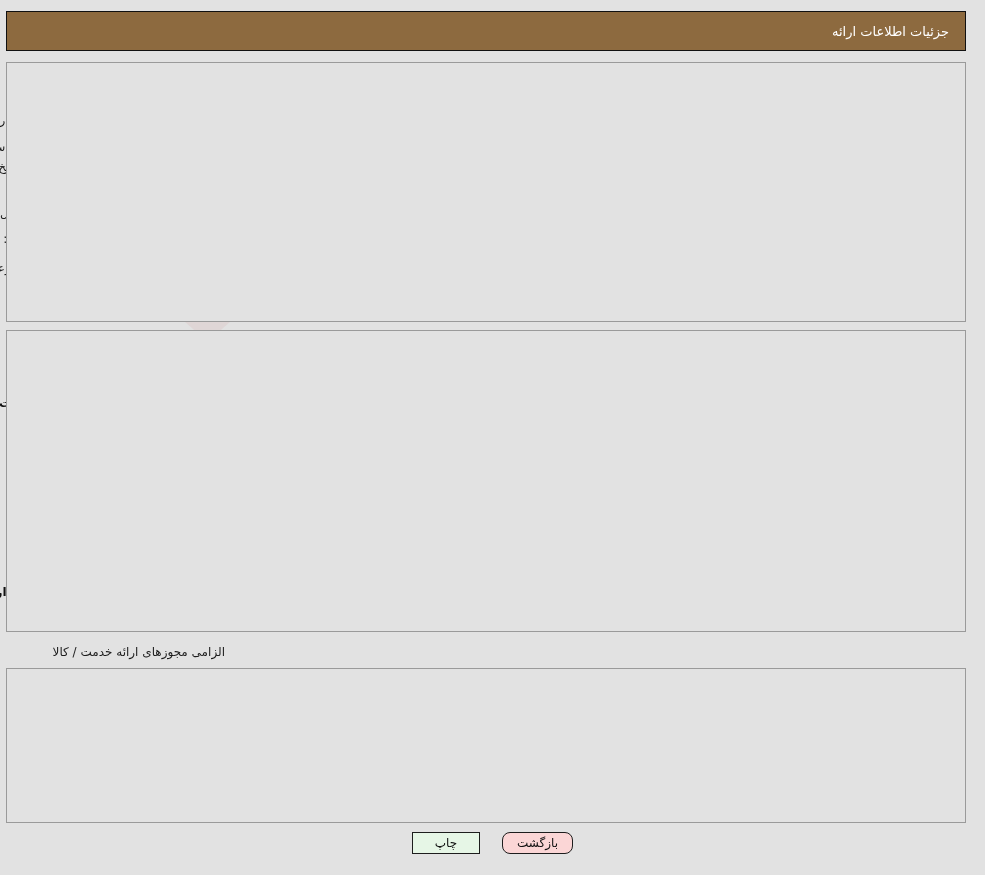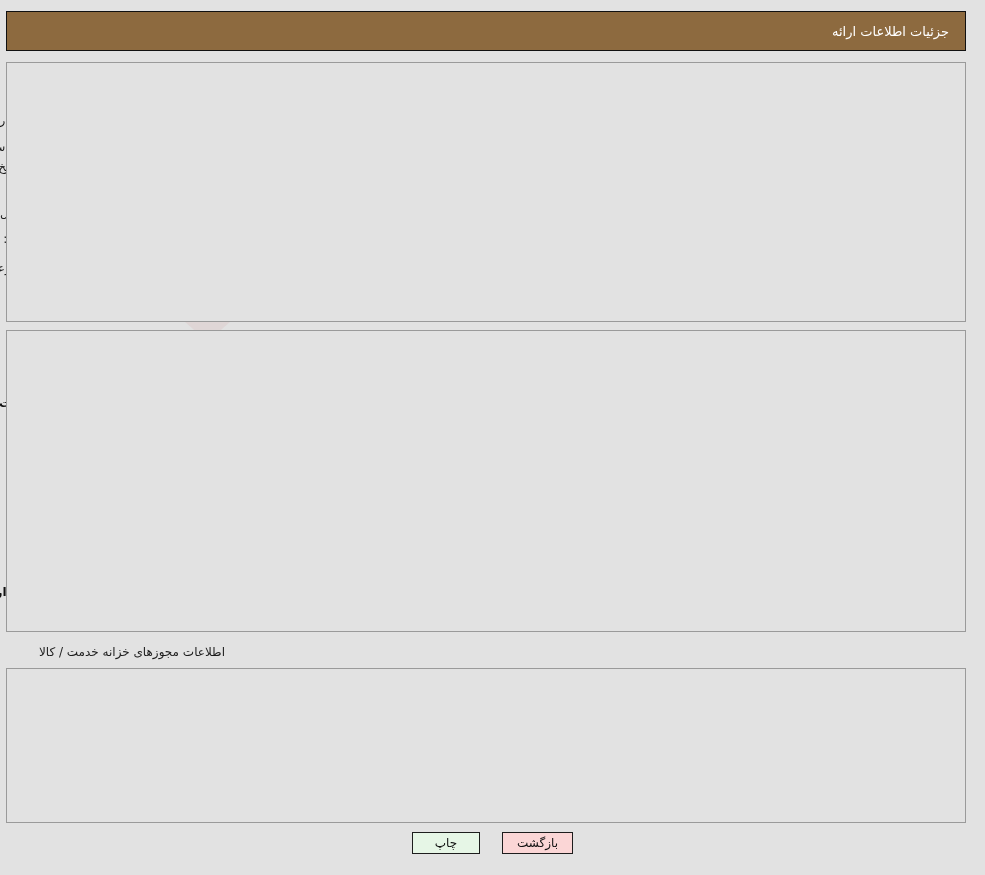--- a/index.html
+++ b/index.html
@@ -243,21 +243,21 @@
     border: 1px solid #1d1d1d;
     height: 22px;
     min-width: 68px;
     padding: 0 14px;
     display: inline-flex; align-items: center; justify-content: center;
     font-size: 12px;
     cursor: pointer;
     color: #111;
   }
   .btn-print  { background: #e6f6e6; }
-  .btn-back   { background: #fbd6d6; }
+  .btn-back   { background: #fbd6d6; border-radius: 8px; }
 
   .subtitle-outside {
     position: absolute;
     font-size: 12px;
     color: #1c1c1c;
     white-space: nowrap;
   }
 </style>
 </head>
 <body>
@@ -369,21 +369,21 @@
       </tr>
     </tbody>
   </table>
 
   <div class="section-head" style="top:585px; right:893px;">توضیحات خریدار:</div>
   <div class="ta" style="top:548px; right:72px; width:812px; height:74px;">
     <span>لطفا برگ پیشنهاد قیمت و سایر مدارک به همراه مهر و امضا مدیر عامل شرکت تایید و در سامانه بارگذاری گردد.</span>
     <span class="grip">◢</span>
   </div>
 
-  <div class="subtitle-outside" style="top:645px; right:760px;">اطلاعات مجوزهای خزانه خدمت / کالا</div>
+  <div class="subtitle-outside" style="top:645px; right:760px;">الزامی مجوزهای ارائه خدمت / کالا</div>
   <div class="panel panel-bottom"></div>
 
   <table class="grid" style="top:730px; right:39px; width:905px;">
     <thead>
       <tr>
         <th style="width:212px;">الزامی بودن ارائه مجوز</th>
         <th style="width:480px;">اعلام وضعیت مجوز توسط تامین کننده</th>
         <th style="width:213px;">جزئیات</th>
       </tr>
     </thead>

